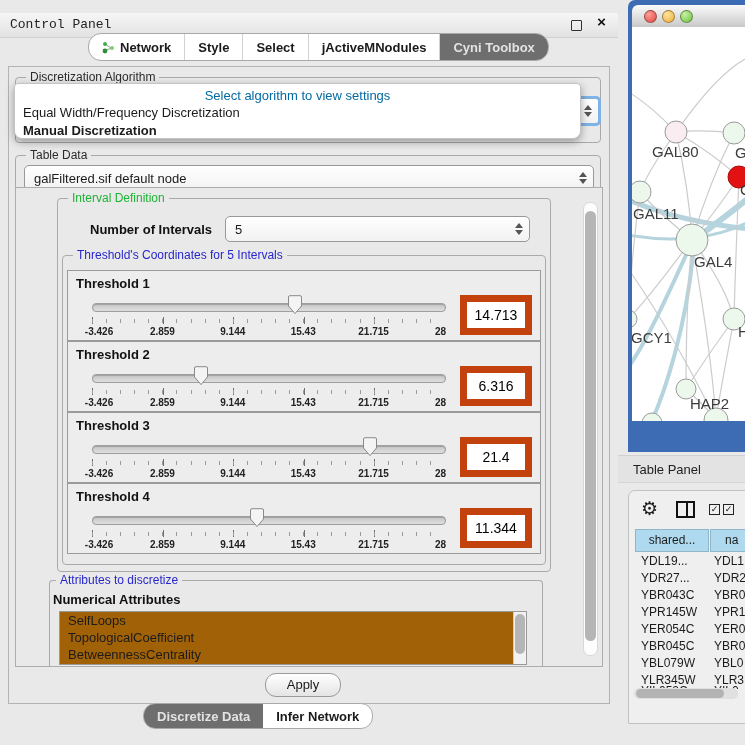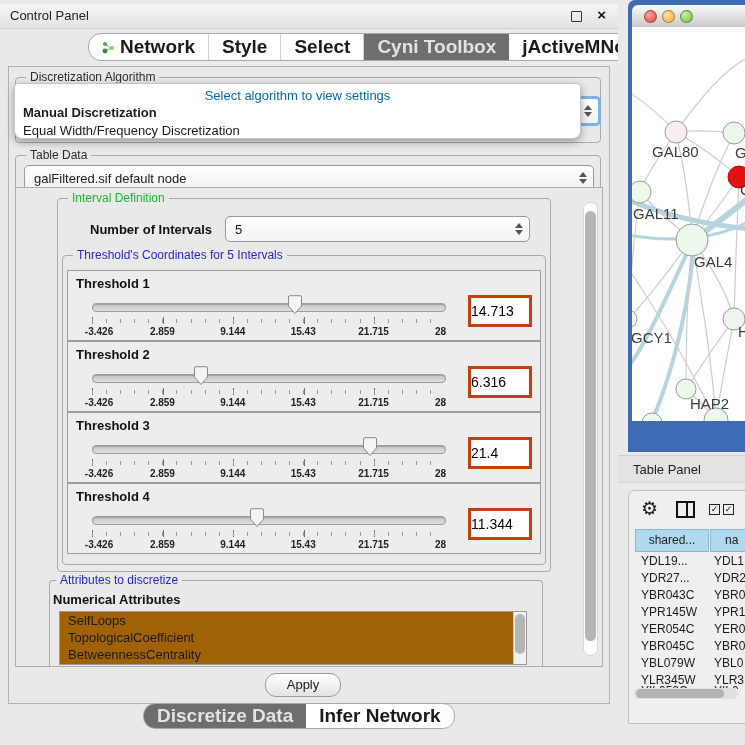--- a/index.html
+++ b/index.html
@@ -2,29 +2,29 @@
 <html><head>
 <meta charset="utf-8">
 <style>
   html,body{margin:0;padding:0;background:#d8d8d8;}
   #stage{position:relative;width:745px;height:745px;background:#e9e9e9;overflow:hidden;
          font-family:"Liberation Sans","DejaVu Sans",sans-serif;color:#1b1b1b;}
   .abs{position:absolute;}
 
   
   #left-panel{left:0;top:0;width:618px;height:745px;background:#e9e9e9;}
-  .titlebar{left:0;top:4px;width:618px;height:24px;background:linear-gradient(#f6f6f6,#e2e2e2);
-            border-bottom:1px solid #cfcfcf;}
+  .titlebar{left:0;top:13px;width:618px;height:24px;background:linear-gradient(#f6f6f6,#e2e2e2);
+            border-bottom:1px solid #cfcfcf;font-family:Liberation Mono, monospace;}
   .titlebar .t{position:absolute;left:10px;top:4px;font-size:13px;color:#222;}
   .float-ic{position:absolute;right:36px;top:7px;width:9px;height:9px;border:1.5px solid #333;border-radius:1px;}
   .close-ic{position:absolute;right:12px;top:2px;font-size:15px;font-weight:bold;color:#111;cursor:default;}
 
   .tabbar{display:flex;align-items:stretch;height:26px;background:#fff;border:1px solid #a9a9a9;
           border-radius:13px;overflow:hidden;}
-  .tab{display:flex;align-items:center;gap:5px;padding:0 13px;font-size:19px;font-weight:bold;color:#1a1a1a;
+  .tab{display:flex;align-items:center;gap:5px;padding:0 13px;font-size:13px;font-weight:bold;color:#1a1a1a;
        border-right:1px solid #d2d2d2;white-space:nowrap;cursor:default;}
   .tab:last-child{border-right:none;}
   .tab.sel{background:#6e6e6e;color:#e3e3e3;border-right:none;}
 
   .outer-panel{left:8px;top:66px;width:600px;height:636px;border:1px solid #b3b3b3;background:#e9e9e9;}
 
   .tbox{position:absolute;border:1px solid #aaaaaa;border-radius:4px;}
   .tbox .legend{position:absolute;top:-8px;left:10px;background:#e9e9e9;padding:0 4px;font-size:12px;}
   .legend.dark{color:#2b2b2b;} .legend.green{color:#1fb335;} .legend.blue{color:#2727cc;}
 
@@ -50,22 +50,22 @@
   .slider-wrap{position:absolute;left:24px;top:26px;width:352px;height:40px;}
   .track{position:absolute;left:0;top:6px;width:100%;height:7px;border:1px solid #9e9e9e;border-radius:4px;
          background:linear-gradient(#c6c6c6,#dedede);box-shadow:inset 0 1px 1px rgba(0,0,0,.2);}
   .thumb{position:absolute;top:-2px;width:16px;height:20px;}
   .ticks-major{position:absolute;left:0;top:20px;width:calc(100% + 1px);height:7px;
          background:repeating-linear-gradient(90deg,#6f6f6f 0,#6f6f6f 1px,transparent 1px,transparent 20%);}
   .ticks-minor{position:absolute;left:0;top:22px;width:100%;height:4px;
          background:repeating-linear-gradient(90deg,#9a9a9a 0,#9a9a9a 1px,transparent 1px,transparent 4%);}
   .tick-labels{position:absolute;left:0;top:29px;width:100%;height:12px;font-size:10px;font-weight:bold;color:#222;}
   .tick-labels span{position:absolute;transform:translateX(-50%);white-space:nowrap;}
-  .val-box{position:absolute;right:8px;top:24px;width:58px;height:26px;border:3px solid #c2410c;background:#fff;
-           font-size:14px;text-align:left;font-family:"Liberation Sans",sans-serif;padding:0;}
+  .val-box{position:absolute;right:8px;top:24px;width:58px;height:26px;border:7px solid #c2410c;background:#fff;
+           font-size:14px;text-align:center;font-family:"Liberation Sans",sans-serif;padding:0;}
 
   .list{position:absolute;background:#a16207;border:1px solid #999;overflow:hidden;font-size:13px;}
   .list .li{height:17px;line-height:17px;padding-left:8px;white-space:nowrap;}
   .sb-v{position:absolute;background:#f2f2f2;border-left:1px solid #ccc;}
   .sb-v .th{position:absolute;left:1px;right:1px;background:#b5b5b5;border-radius:6px;}
 
   .btn{position:absolute;background:linear-gradient(#ffffff,#e4e4e4);border:1px solid #9a9a9a;border-radius:11px;
        font-size:13px;text-align:center;cursor:default;}
 
   
@@ -119,45 +119,45 @@
               <circle cx="10" cy="7" r="2" fill="#7fd06f"></circle>
           </svg>
           <span>Network</span>
         </div>
         <div class="tab">
           <span>Style</span>
         </div>
         <div class="tab">
           <span>Select</span>
         </div>
+        <div class="tab">
+          <span>jActiveMNodules</span>
+        </div>
         <div class="tab sel">
           <span>Cyni Toolbox</span>
-        </div>
-        <div class="tab">
-          <span>jActiveMNodules</span>
         </div>
       </div>
     </div>
 
     <div class="outer-panel abs">
 
       <div class="tbox" style="left:6px;top:10px;width:584px;height:64px;">
         <span class="legend dark">Discretization Algorithm</span>
         <div class="combo focus" style="left:8px;top:18px;width:540px;height:24px;">
           <span class="spinner">
               <i class="up"></i>
               <i class="dn"></i>
             </span>
         </div>
       </div>
 
       <div class="popup" style="left:5px;top:16px;width:565px;height:54px;">
         <span class="ph">Select algorithm to view settings</span>
+        <span class="opt">Equal Width/Frequency Discretization</span>
         <span class="opt b">Manual Discretization</span>
-        <span class="opt">Equal Width/Frequency Discretization</span>
       </div>
 
       <div class="tbox" style="left:6px;top:76px;width:584px;height:42px;margin-top:12px;">
         <span class="legend dark" style="background:#e9e9e9;">Table Data</span>
         <div class="combo" style="left:8px;top:9px;width:537px;height:24px;">
           <span>galFiltered.sif default node</span>
           <span class="spinner">
               <i class="up"></i>
               <i class="dn"></i>
             </span>

